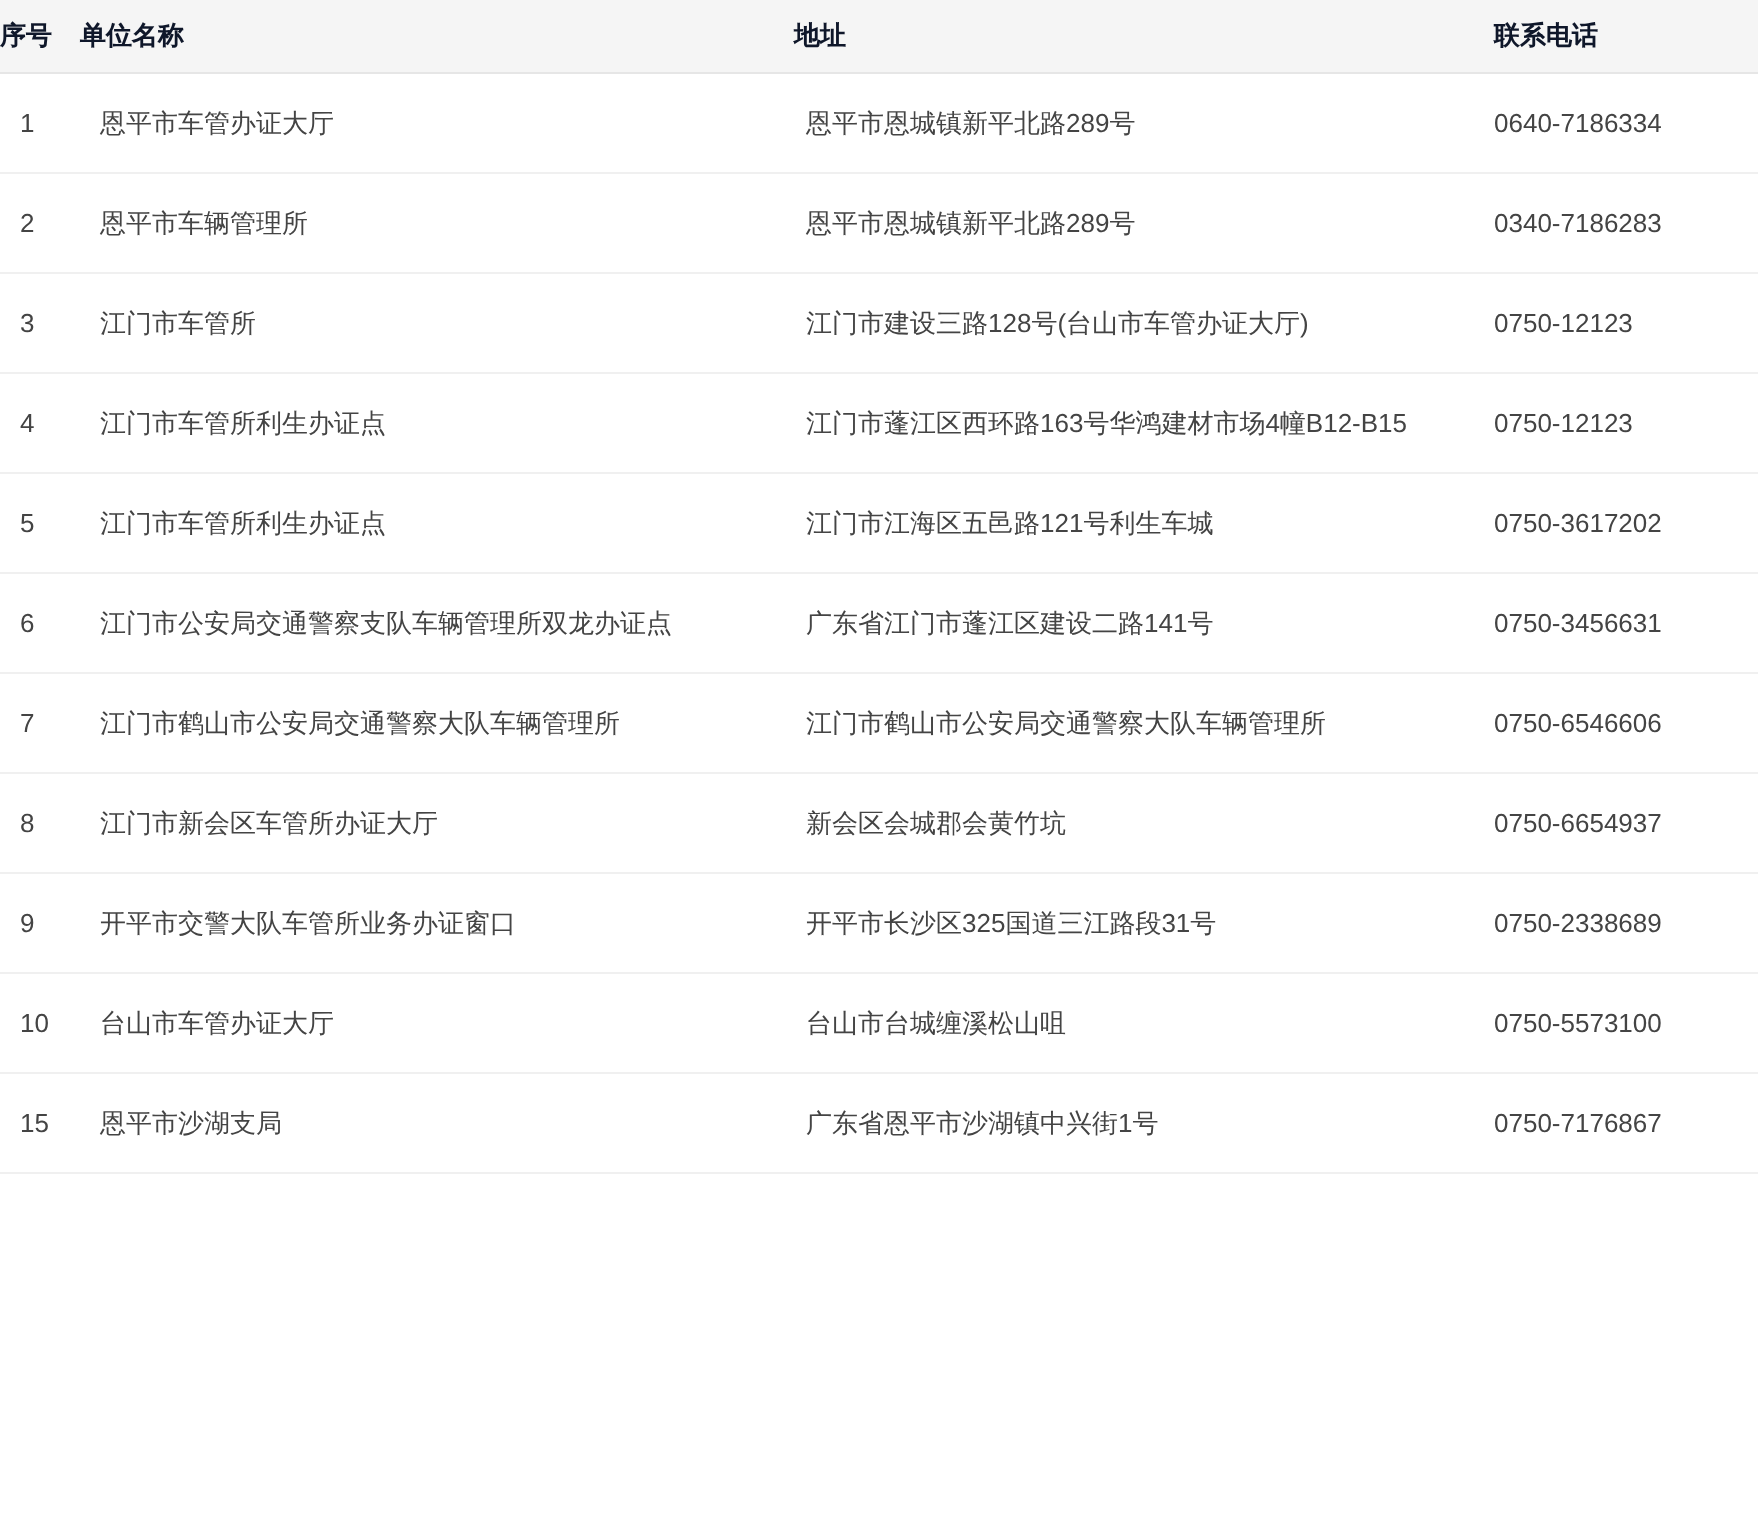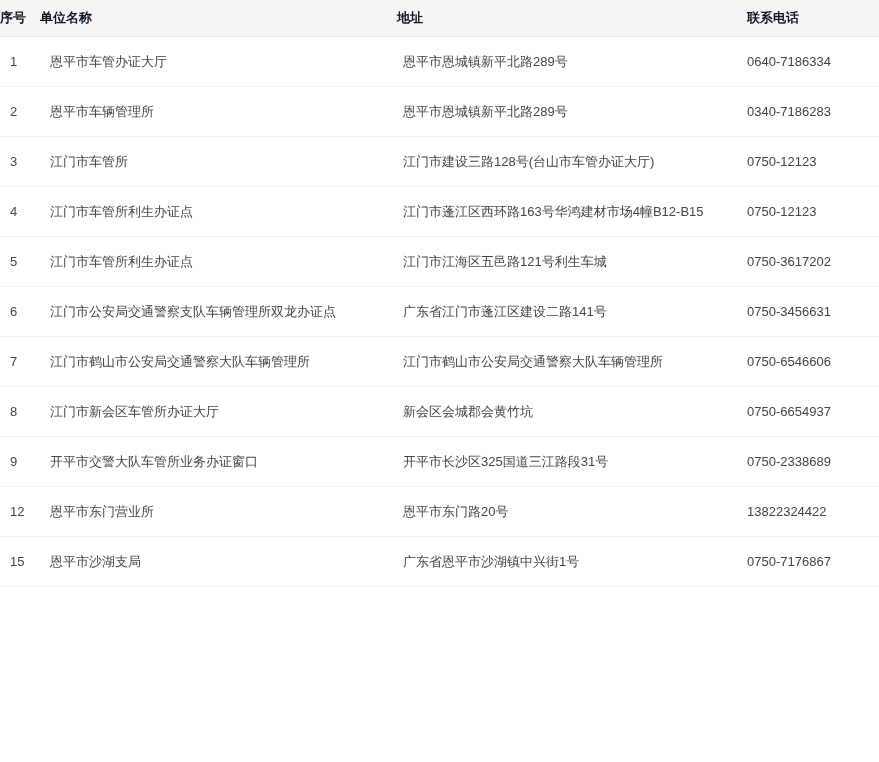--- a/index.html
+++ b/index.html
@@ -112,24 +112,24 @@
         <td class="col-addr">新会区会城郡会黄竹坑</td>
         <td class="col-phone">0750-6654937</td>
       </tr>
       <tr>
         <td class="col-idx">9</td>
         <td class="col-name">开平市交警大队车管所业务办证窗口</td>
         <td class="col-addr">开平市长沙区325国道三江路段31号</td>
         <td class="col-phone">0750-2338689</td>
       </tr>
       <tr>
-        <td class="col-idx">12</td>
-        <td class="col-name">恩平市东门营业所</td>
-        <td class="col-addr">恩平市东门路20号</td>
-        <td class="col-phone">13822324422</td>
+        <td class="col-idx">10</td>
+        <td class="col-name">台山市车管办证大厅</td>
+        <td class="col-addr">台山市台城缠溪松山咀</td>
+        <td class="col-phone">0750-5573100</td>
       </tr>
       <tr>
         <td class="col-idx">15</td>
         <td class="col-name">恩平市沙湖支局</td>
         <td class="col-addr">广东省恩平市沙湖镇中兴街1号</td>
         <td class="col-phone">0750-7176867</td>
       </tr>
     </tbody>
   </table>
 </div>

